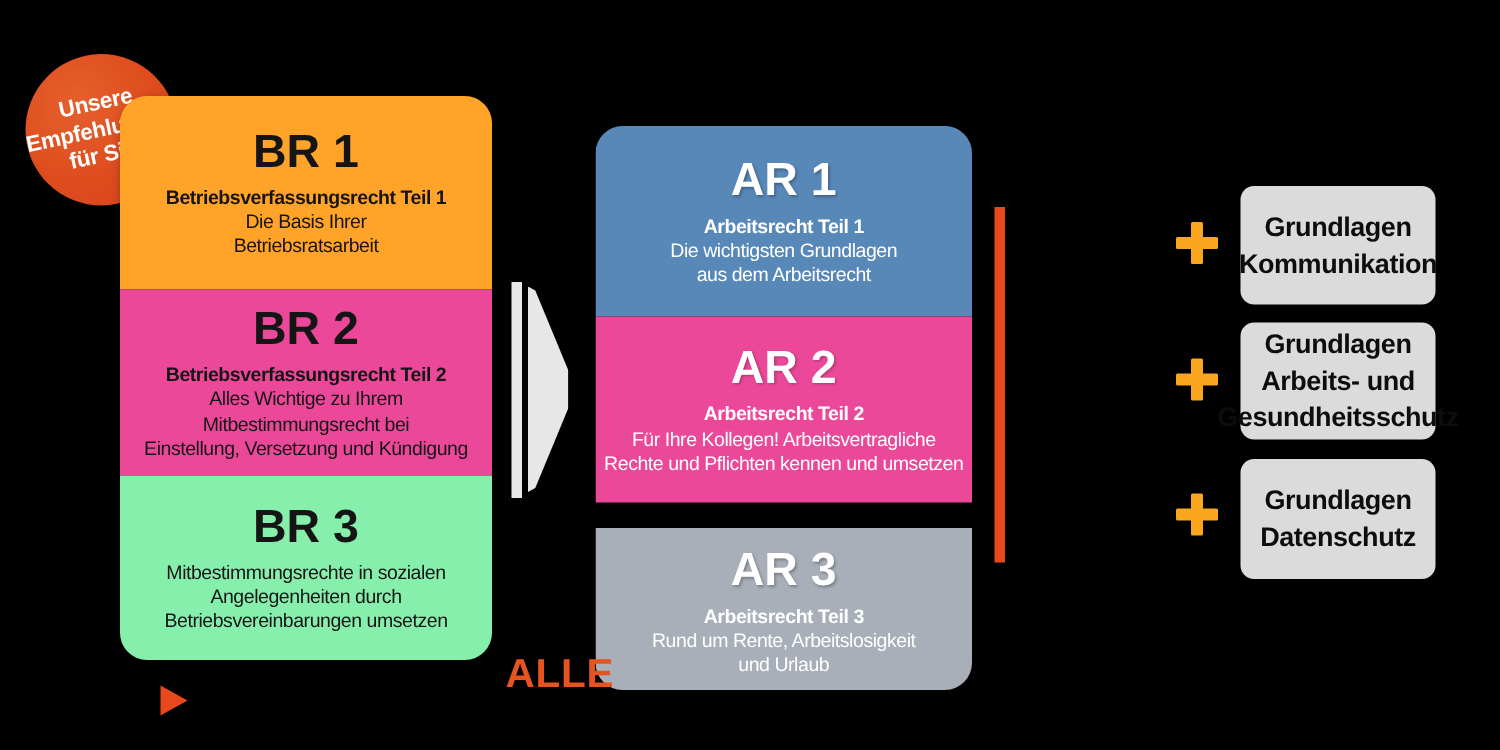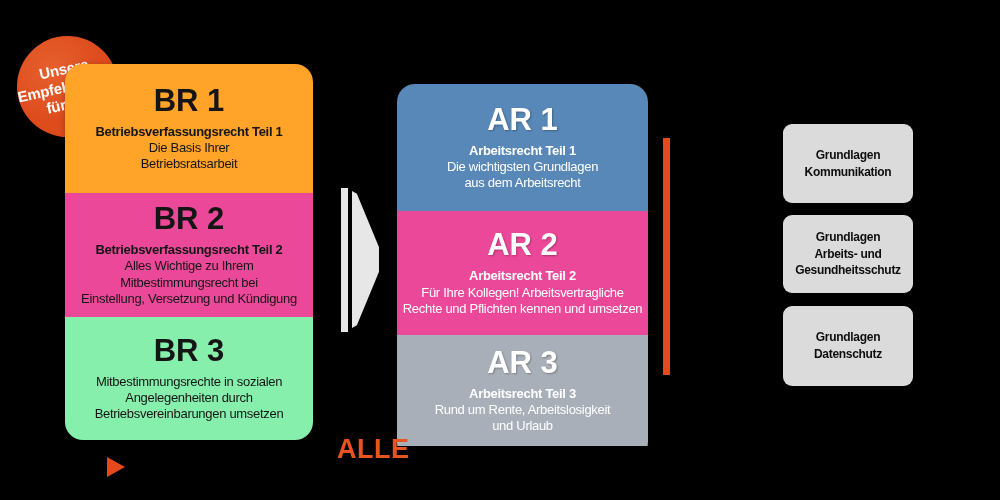--- a/index.html
+++ b/index.html
@@ -16,58 +16,58 @@
     border-radius:50%;
     background:radial-gradient(circle at 38% 30%, #e5602c 0%, #de4c1e 55%, #d8451a 100%);
     transform:rotate(-12deg);
     display:flex;flex-direction:column;align-items:center;justify-content:center;
     color:#fff;font-weight:bold;font-size:15px;line-height:1.18;text-align:center;
     letter-spacing:-0.2px;
   }
 
   
   .stack{position:absolute;border-radius:18px;overflow:hidden;box-shadow:3px 4px 8px rgba(0,0,0,.55);}
-  .stack.br{left:65px;top:64px;width:248px;height:376px;}
+  .stack.br{left:80px;top:64px;width:248px;height:376px;}
   .stack.ar{left:397px;top:84px;width:251px;height:376px;}
   .sec{
     display:flex;flex-direction:column;align-items:center;justify-content:center;
     text-align:center;width:100%;
   }
   .br .sec{color:#151515;}
   .ar .sec{color:#ffffff;}
   .sec .code{font-size:31px;font-weight:bold;line-height:1;margin-bottom:8px;}
   .ar .sec .code{text-shadow:1px 1px 2px rgba(0,0,0,.28);}
   .sec .subtitle{font-size:13px;font-weight:bold;line-height:1.25;letter-spacing:-0.3px;white-space:nowrap;}
   .sec .line{font-size:13px;line-height:1.24;letter-spacing:-0.3px;white-space:nowrap;}
   .br1{height:129px;background:#FFA329;}
   .br2{height:124px;background:#ec4899;}
   .br3{height:123px;background:#86efac;}
   .ar1{height:127px;background:#5888B8;}
   .ar2{height:124px;background:#ec4899;}
-  .ar3{height:111px;background:#A9AFB8;}
+  .ar3{height:111px;background:#A9AFB8;margin-top:17px;}
 
   
   .arrow-bar{position:absolute;left:341px;top:188px;width:7px;height:144px;background:#E7E7E7;}
   .arrow-head{
     position:absolute;left:352px;top:191px;width:27px;height:137px;background:#E7E7E7;
     clip-path:polygon(0 0, 18% 2%, 100% 41%, 100% 59%, 18% 98%, 0 100%);
   }
 
   
   .vbar{position:absolute;left:663px;top:138px;width:7px;height:237px;background:#E8491C;}
 
   
   .plus{position:absolute;width:28px;height:28px;left:784px;}
   .plus::before{content:"";position:absolute;left:0;top:10px;width:28px;height:8px;background:#FAA61E;border-radius:1px;}
   .plus::after{content:"";position:absolute;left:10px;top:0;width:8px;height:28px;background:#FAA61E;border-radius:1px;}
   .plus.p1{top:148px;} .plus.p2{top:239px;} .plus.p3{top:329px;}
   .addon{
-    position:absolute;left:783px;width:130px;background:#DBDBDB;border-radius:9px;
+    position:absolute;left:827px;width:130px;background:#DBDBDB;border-radius:9px;
     display:flex;flex-direction:column;align-items:center;justify-content:center;
-    color:#0d0d0d;font-weight:bold;font-size:12px;line-height:1.38;text-align:center;
+    color:#0d0d0d;font-weight:bold;font-size:18px;line-height:1.38;text-align:center;
     letter-spacing:-0.3px;
   }
   .addon.a1{top:124px;height:79px;}
   .addon.a2{top:215px;height:78px;}
   .addon.a3{top:306px;height:80px;}
   .addon .aline{white-space:nowrap;}
 
   
   .play{
     position:absolute;left:107px;top:457px;width:0;height:0;

